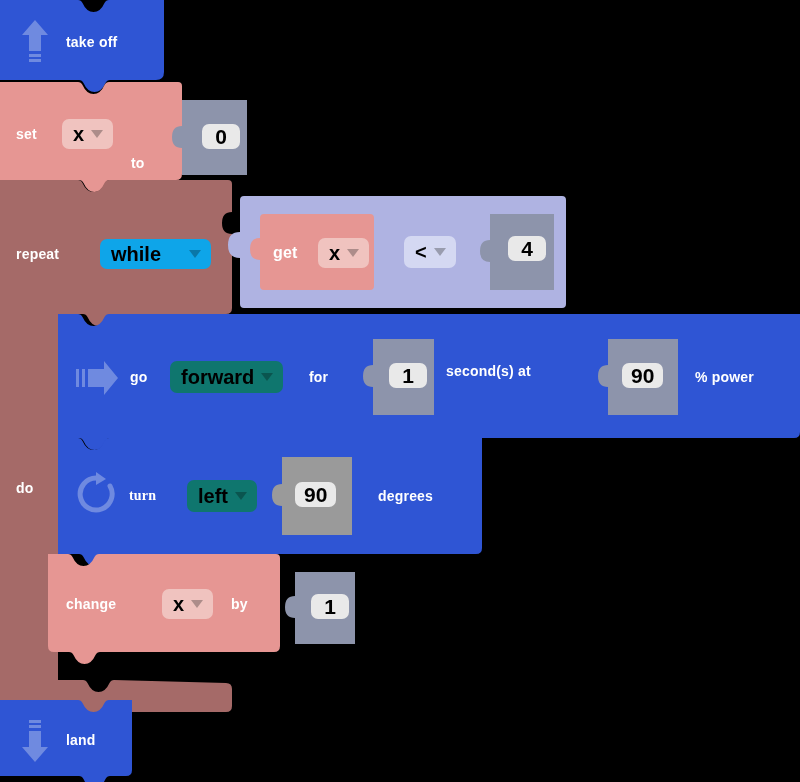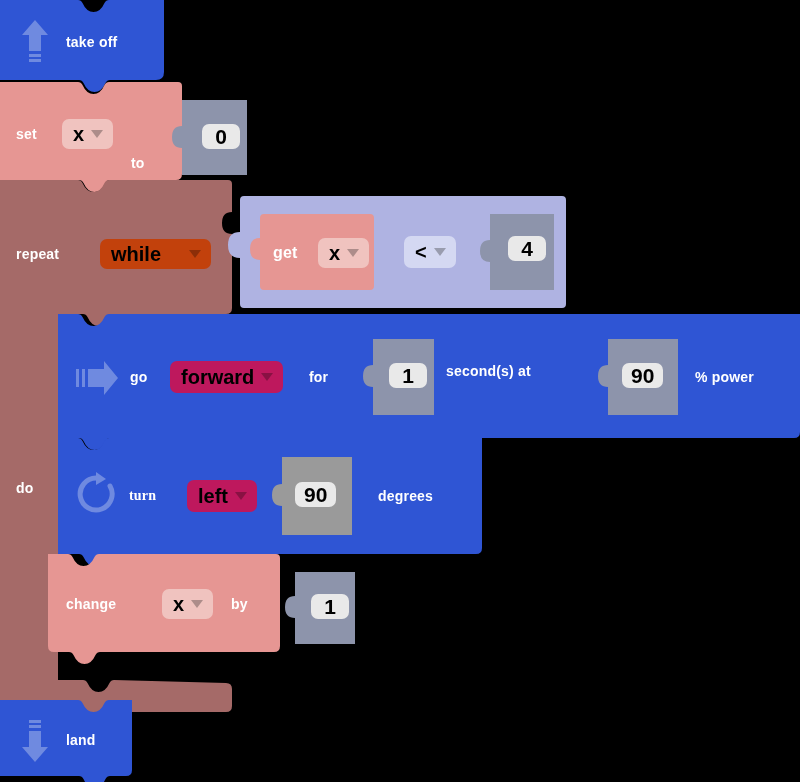--- a/index.html
+++ b/index.html
@@ -36,22 +36,22 @@
     box-sizing:border-box;
   }
   .dd .tri{
     width:0;height:0;
     border-left:6px solid transparent;
     border-right:6px solid transparent;
     border-top:8px solid rgba(0,0,0,.28);
     display:block;
   }
   .dd.pink{background:#f0c3bf;}
-  .dd.pink2{background:#c2410c;gap:28px;}
-  .dd.lav{background:#be185d;}
+  .dd.pink2{background:#0ea5e9;gap:28px;}
+  .dd.lav{background:#0f766e;}
   .dd.lav2{background:#d4d8f2;}
 
   
   .numblk{position:absolute;box-sizing:border-box;}
   .numblk .fld{
     position:absolute;
     border-radius:7px;
     background:#e9e9e9;
     color:#000;font-weight:bold;font-size:21px;
     display:flex;align-items:center;justify-content:center;

